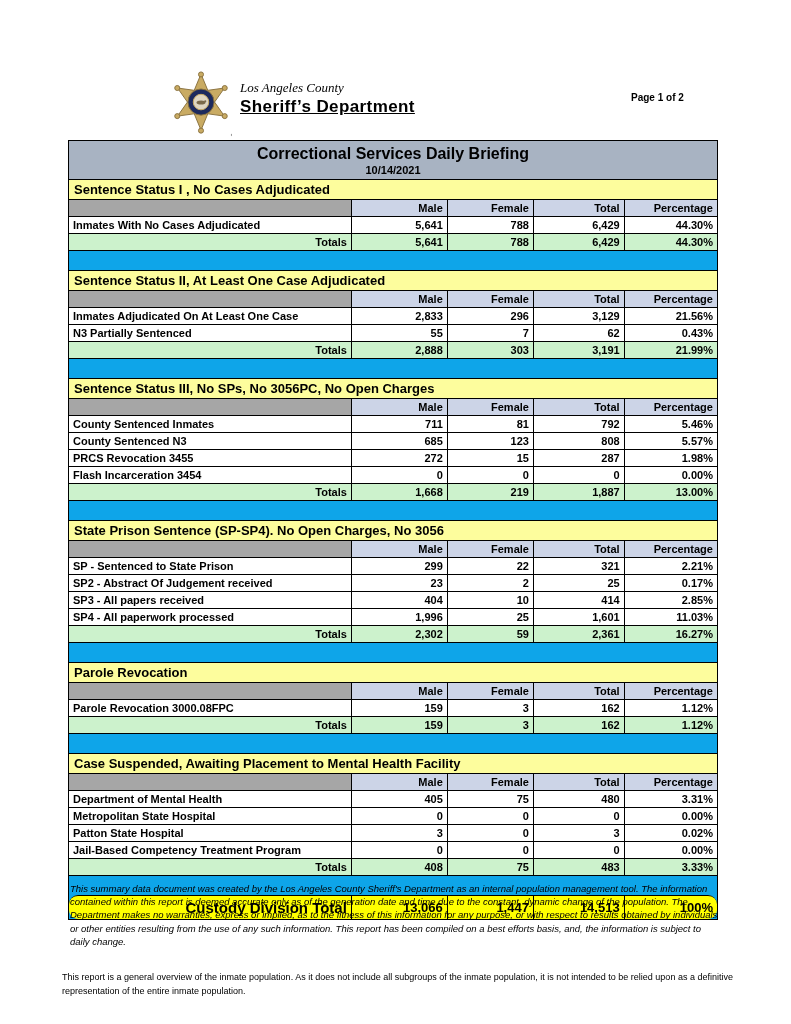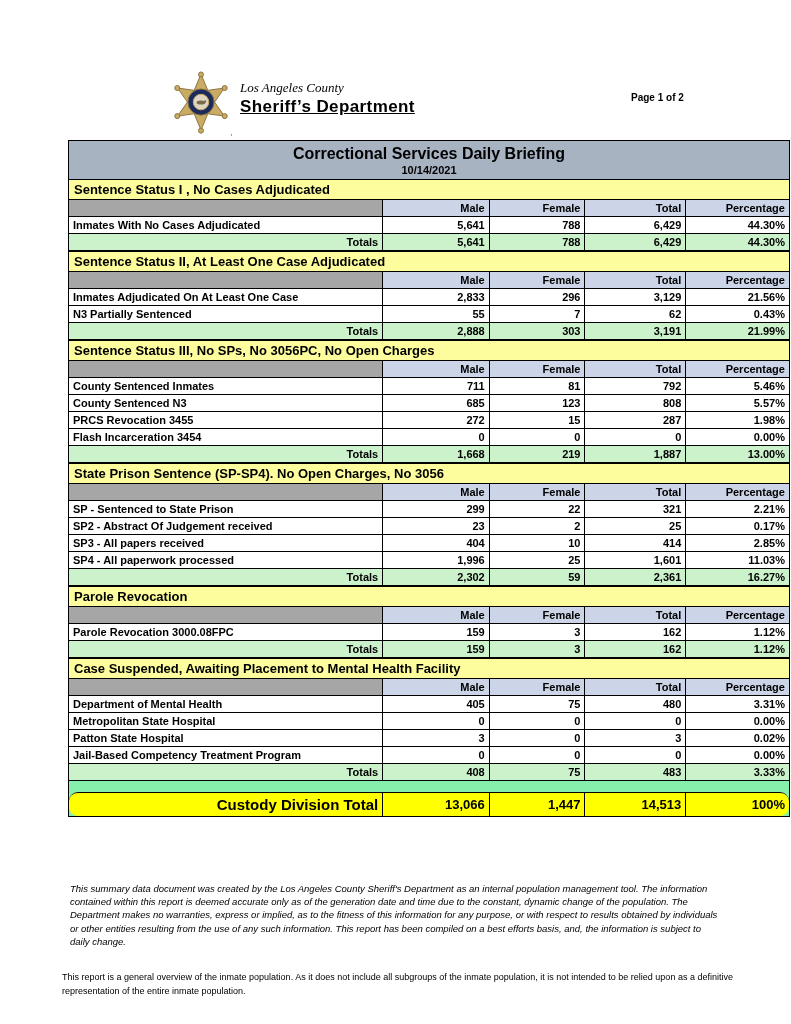--- a/index.html
+++ b/index.html
@@ -10,27 +10,27 @@
   }
   
   .doc-header{position:absolute;top:70px;left:170px;display:flex;align-items:flex-start;}
   .badge{width:62px;height:68px;flex:0 0 auto;}
   .logo-text{margin-left:8px;margin-top:10px;}
   .logo-county{font-family:"Liberation Serif","DejaVu Serif",serif;font-style:italic;font-size:13px;}
   .logo-dept{font-size:17px;font-weight:bold;letter-spacing:.4px;margin-top:1px;text-decoration:underline;}
   .page-label{position:absolute;top:92px;left:631px;font-size:10px;font-weight:bold;}
   
   .report{
-    position:absolute;left:68px;top:140px;width:722px;
-    background:#86efac;border:1px solid #000;box-sizing:border-box;
+    position:absolute;left:68px;top:140px;width:650px;
+    background:#0ea5e9;border:1px solid #000;box-sizing:border-box;
   }
   .title-bar{background:#a8b3c2;border-bottom:1px solid #000;text-align:center;padding:4px 0 3px;}
   .title{font-size:16px;font-weight:bold;}
   .date{font-size:11px;font-weight:bold;margin-top:1px;}
-  .section{border-bottom:1px solid #000;}
+  .section{border-bottom:1px solid #000;margin-bottom:19px;}
   .section.first{border-top:none;}
   .section:not(.first){border-top:1px solid #000;}
   .sec-header{background:#fdfd9d;font-size:13px;font-weight:bold;padding:2px 4px 2px 5px;}
   .row{display:flex;border-top:1px solid #000;align-items:stretch;}
   .c{box-sizing:border-box;border-left:1px solid #000;padding:1px 4px 1px 4px;
      font-size:11px;font-weight:bold;line-height:14px;min-height:16px;}
   .c:first-child{border-left:none;}
   .c1{width:43.5%;} .c2{width:14.8%;} .c3{width:13.3%;} .c4{width:14.0%;} .c5{width:14.4%;}
   .num{text-align:right;}
   .head-row .c{background:#ccd4e7;text-align:right;}

